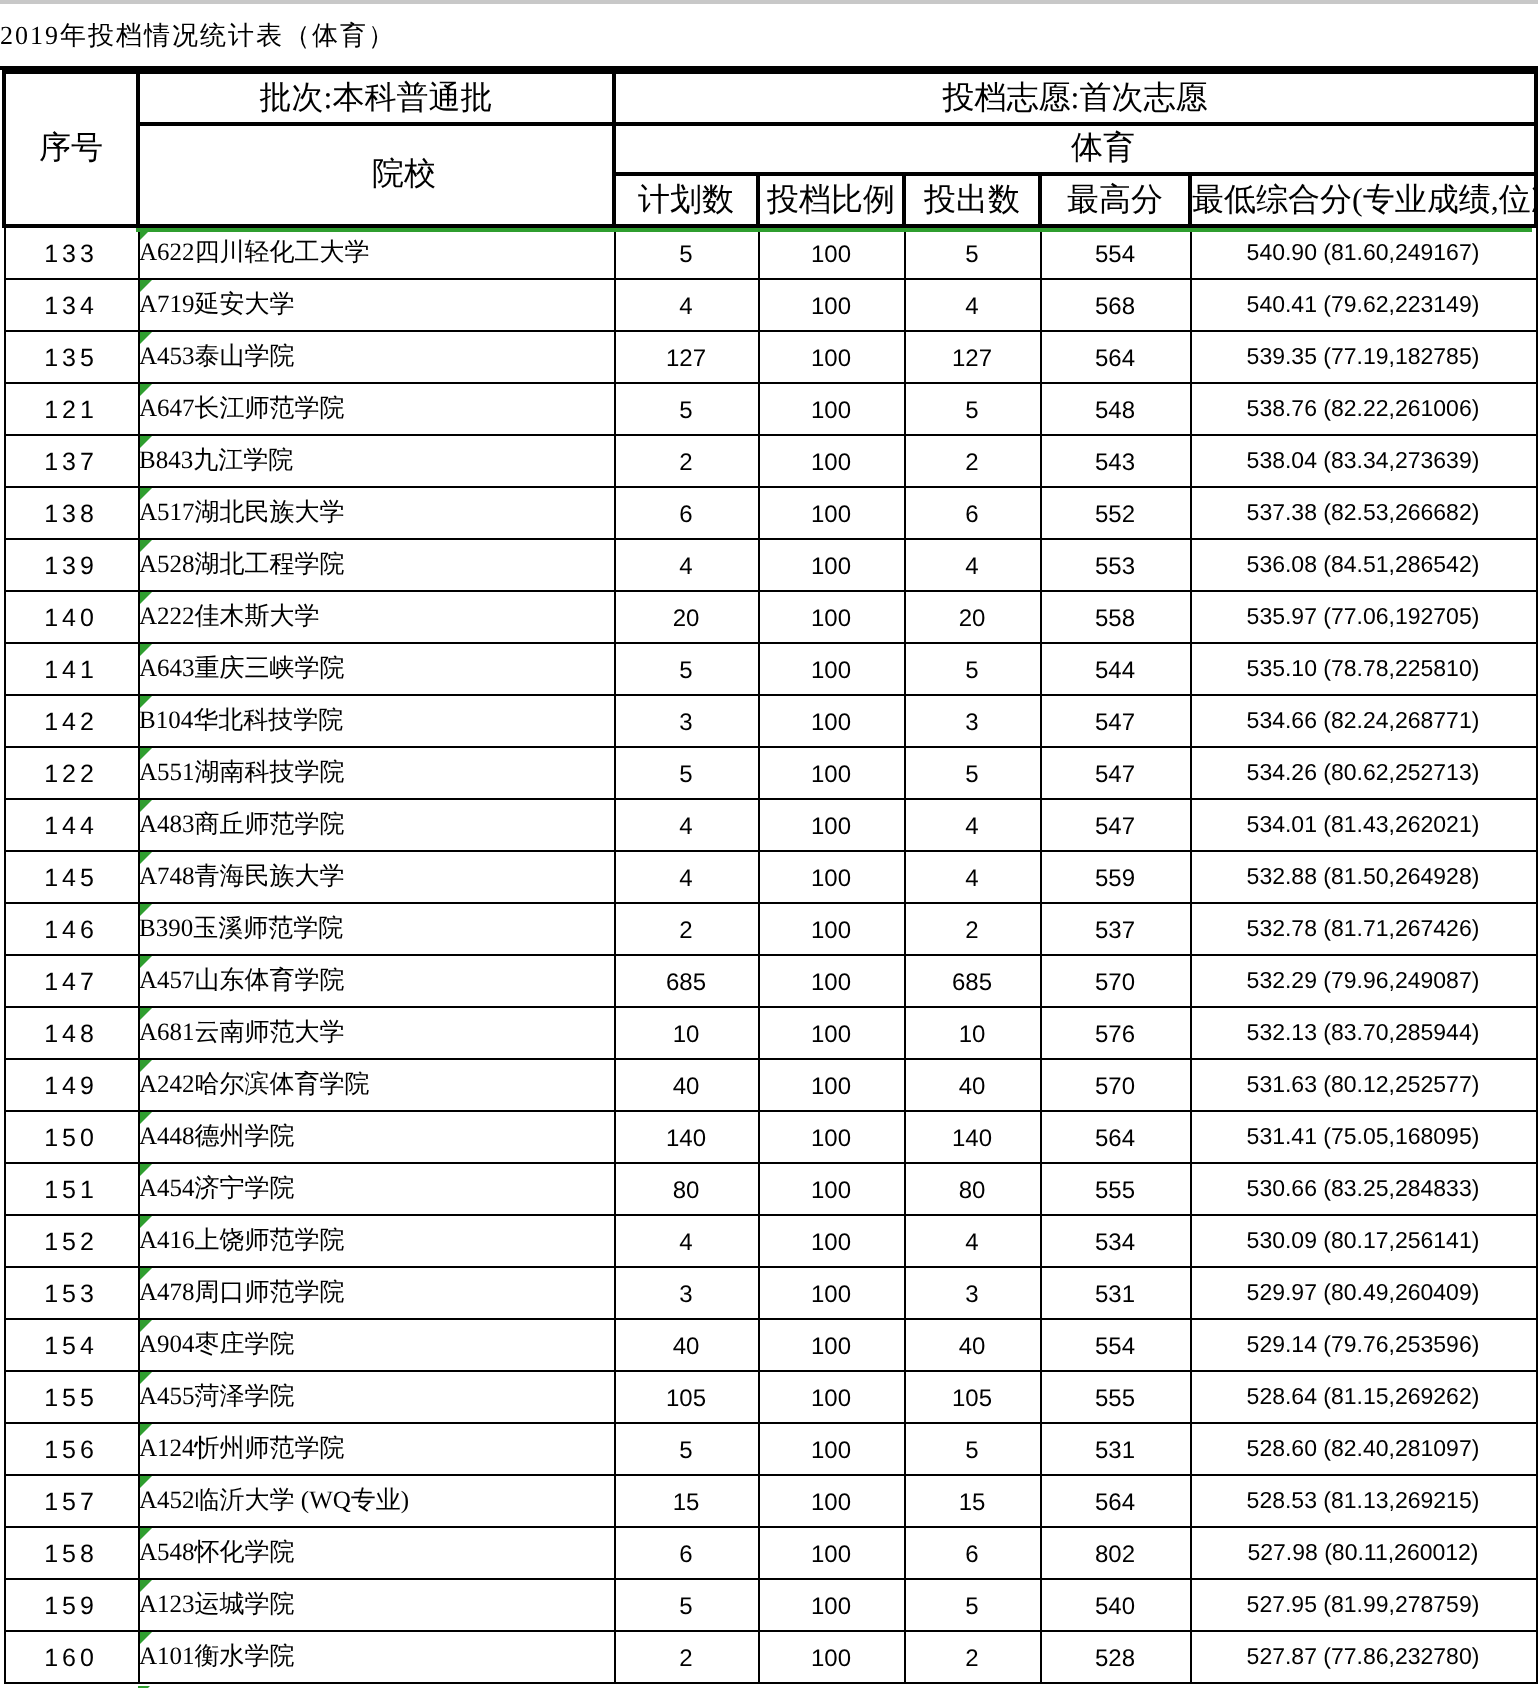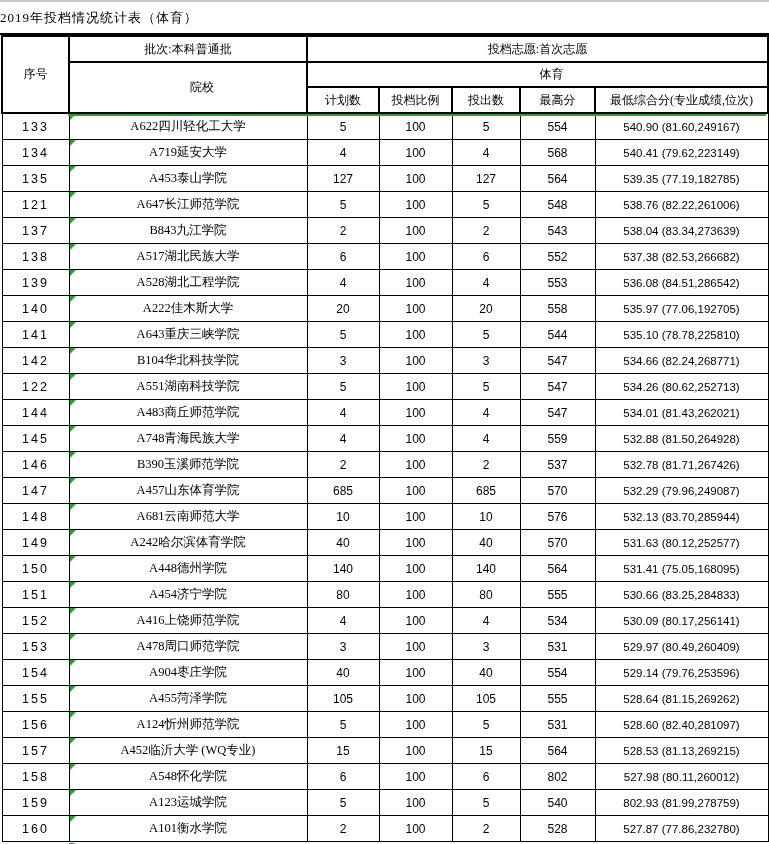--- a/index.html
+++ b/index.html
@@ -18,31 +18,31 @@
   }
   table.main{
     border-collapse:collapse;table-layout:fixed;width:766px;
     margin-left:1px;
   }
   table.main th, table.main td{
     border:1px solid var(--grid,#000);
     padding:0;overflow:hidden;white-space:nowrap;
     font-weight:normal;
   }
-  table.main thead th{border-width:2px;font-size:12px;text-align:center;}
+  table.main thead th{border-width:2px;font-size:16px;text-align:center;}
   thead tr.h1 th{height:24px;}
   thead tr.h2 th{height:23px;padding-left:28px;}
   thead tr.h3 th{height:24px;}
   tbody td{height:25px;font-size:12px;text-align:center;}
   td.seq-cell{
     font-family:Liberation Sans, sans-serif;
     letter-spacing:2px;font-size:12.5px;
   }
   td.school-cell{
-    text-align:center;padding-left:3px;position:relative;
+    text-align:left;padding-left:3px;position:relative;
     font-size:12.5px;
   }
   td.num-cell{font-family:"Liberation Sans","DejaVu Sans",sans-serif;font-size:12px;}
   td.min-cell{font-family:"Liberation Sans","DejaVu Sans",sans-serif;font-size:11.5px;}
   .tri{
     position:absolute;top:0;left:0;width:0;height:0;
     border-top:6px solid var(--green,#2f9e2f);
     border-right:6px solid transparent;
   }
   .green-line{
@@ -329,21 +329,21 @@
         <td class="num-cell">802</td>
         <td class="min-cell">527.98 (80.11,260012)</td>
       </tr>
       <tr>
         <td class="seq-cell">159</td>
         <td class="school-cell"><span class="tri"></span>A123运城学院</td>
         <td class="num-cell">5</td>
         <td class="num-cell">100</td>
         <td class="num-cell">5</td>
         <td class="num-cell">540</td>
-        <td class="min-cell">802.93 (81.99,278759)</td>
+        <td class="min-cell">527.95 (81.99,278759)</td>
       </tr>
       <tr>
         <td class="seq-cell">160</td>
         <td class="school-cell"><span class="tri"></span>A101衡水学院</td>
         <td class="num-cell">2</td>
         <td class="num-cell">100</td>
         <td class="num-cell">2</td>
         <td class="num-cell">528</td>
         <td class="min-cell">527.87 (77.86,232780)</td>
       </tr>

